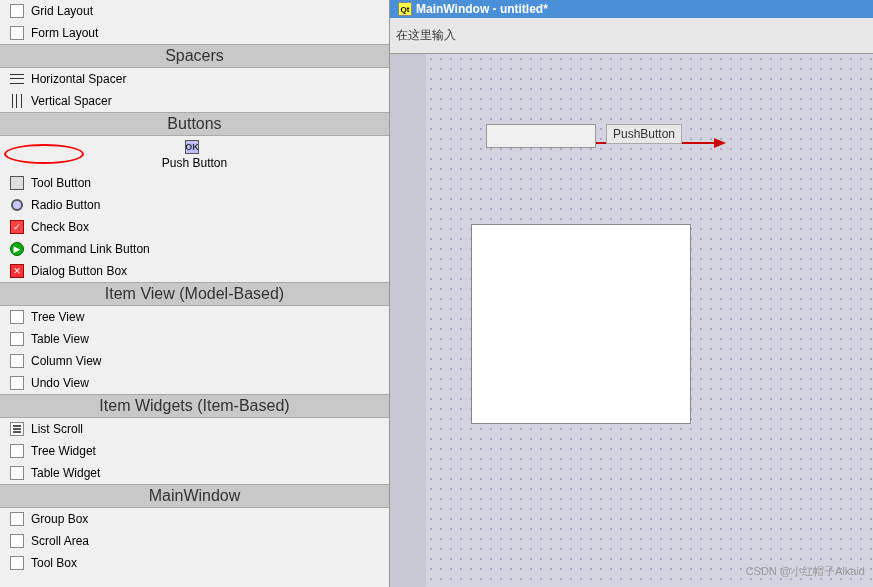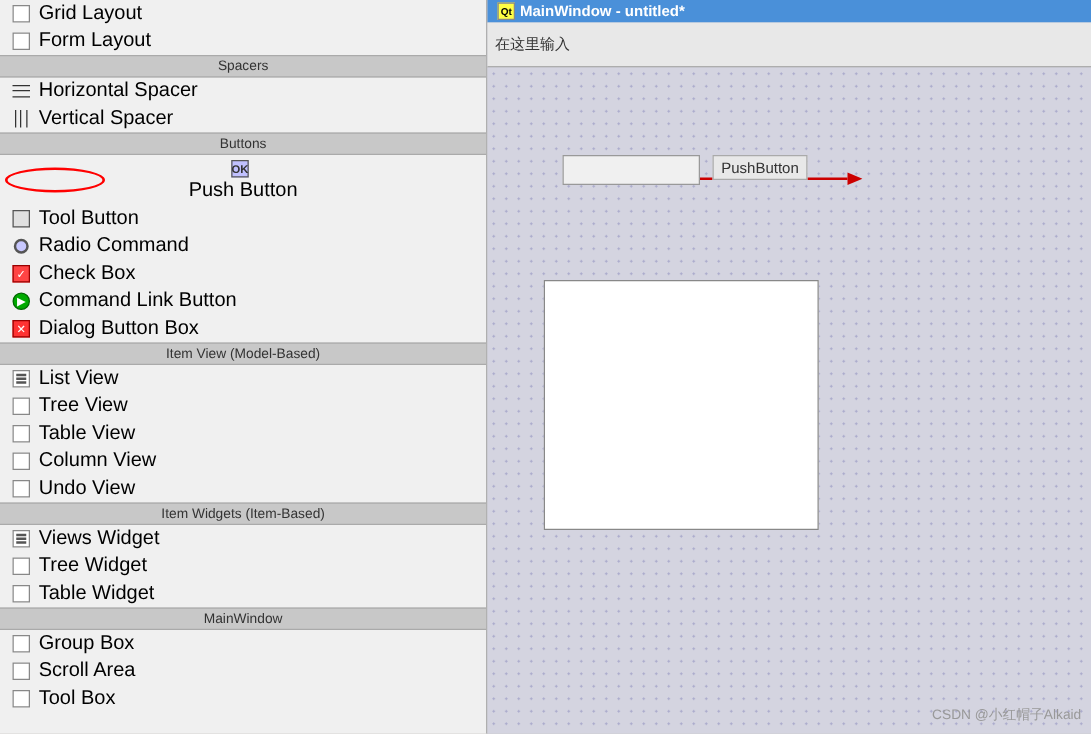--- a/index.html
+++ b/index.html
@@ -3,27 +3,27 @@
   <meta charset="utf-8">
   <style>
     * { margin: 0; padding: 0; box-sizing: border-box; }
     body { font-family: 'Segoe UI', Arial, sans-serif; font-size: 12px; background: #d4d0c8; overflow: hidden; width: 873px; height: 587px; display: flex; flex-direction: column; }
 
     .main-container { display: flex; width: 873px; height: 587px; }
 
     
     .left-panel { width: 390px; height: 587px; background: #f0f0f0; border-right: 1px solid #999; overflow-y: auto; flex-shrink: 0; }
 
-    .section-header { background: #c8c8c8; color: #333; text-align: center; padding: 2px 4px; font-size: 11px; border-top: 1px solid #aaa; border-bottom: 1px solid #aaa; }
+    .section-header { background: #c8c8c8; color: #333; text-align: center; padding: 2px 4px; font-size: 16px; border-top: 1px solid #aaa; border-bottom: 1px solid #aaa; }
 
     .widget-item { display: flex; align-items: center; padding: 2px 8px; cursor: pointer; min-height: 22px; }
 
     .widget-icon { width: 18px; height: 18px; margin-right: 5px; flex-shrink: 0; display: flex; align-items: center; justify-content: center; font-size: 10px; }
 
-    .widget-label { font-size: 16px; color: #000; }
+    .widget-label { font-size: 12px; color: #000; }
 
     
     .push-button-item { position: relative; }
     .push-button-circle { position: absolute; left: 4px; top: 50%; transform: translateY(-50%); width: 80px; height: 20px; border: 2px solid red; border-radius: 50%; pointer-events: none; }
 
     
     .icon-grid { background: #fff; border: 1px solid #888; width: 14px; height: 14px; }
     .icon-ok { background: #c0c0ff; border: 1px solid #555; width: 14px; height: 14px; font-size: 9px; color: #333; display: flex; align-items: center; justify-content: center; font-weight: bold; }
     .icon-tool { background: #e0e0e0; border: 1px solid #555; width: 14px; height: 14px; }
     .icon-radio { width: 12px; height: 12px; border: 2px solid #555; border-radius: 50%; background: #c8c8ff; }
@@ -43,21 +43,21 @@
     .icon-horiz-line { height: 1px; background: #333; }
     .icon-vert { display: flex; justify-content: space-around; width: 14px; height: 14px; }
     .icon-vert-line { width: 1px; background: #333; }
 
     
     .right-panel { flex: 1; background: #c8c8d4; display: flex; flex-direction: column; }
 
     .title-bar { background: #4a90d9; color: white; padding: 2px 8px; font-size: 12px; font-weight: bold; display: flex; align-items: center; gap: 4px; }
     .title-icon { width: 14px; height: 14px; background: #ff4; border: 1px solid #888; font-size: 8px; display: flex; align-items: center; justify-content: center; color: #000; font-weight: bold; }
 
-    .form-area { flex: 1; background: #d4d4e0; position: relative; background-image: radial-gradient(circle, #aaaacc 1px, transparent 1px); background-size: 10px 10px; }
+    .form-area { flex: 1; background: #d4d4e0; position: relative; background-image: radial-gradient(circle, #aaaacc 1px, transparent 1px); background-size: 10px 10px; margin-left: 36px; }
 
     .input-bar { padding: 9px 6px; background: #e8e8e8; border-bottom: 1px solid #999; font-size: 12px; color: #333; }
 
     
     .form-button { position: absolute; top: 70px; left: 60px; width: 110px; height: 24px; background: #f0f0f0; border: 1px solid #999; display: flex; align-items: center; justify-content: center; font-size: 11px; cursor: pointer; }
 
     .push-button-label { position: absolute; top: 70px; left: 180px; font-size: 12px; color: #333; background: #e8e8e8; border: 1px solid #aaa; padding: 2px 6px; }
 
     
     .form-rect { position: absolute; top: 170px; left: 45px; width: 220px; height: 200px; background: white; border: 1px solid #888; }
@@ -125,21 +125,21 @@
     <div class="widget-item">
       <div class="widget-icon">
         <div class="icon-tool"></div>
       </div>
       <span class="widget-label">Tool Button</span>
     </div>
     <div class="widget-item">
       <div class="widget-icon">
         <div class="icon-radio"></div>
       </div>
-      <span class="widget-label">Radio Command</span>
+      <span class="widget-label">Radio Button</span>
     </div>
     <div class="widget-item">
       <div class="widget-icon">
         <div class="icon-check">✓</div>
       </div>
       <span class="widget-label">Check Box</span>
     </div>
     <div class="widget-item">
       <div class="widget-icon">
         <div class="icon-cmd">▶</div>
@@ -147,65 +147,55 @@
       <span class="widget-label">Command Link Button</span>
     </div>
     <div class="widget-item">
       <div class="widget-icon">
         <div class="icon-dlg">✕</div>
       </div>
       <span class="widget-label">Dialog Button Box</span>
     </div>
 
     <div class="section-header">Item View (Model-Based)</div>
+    <div class="widget-item">
+      <div class="widget-icon">
+        <div class="icon-tree"></div>
+      </div>
+      <span class="widget-label">Tree View</span>
+    </div>
+    <div class="widget-item">
+      <div class="widget-icon">
+        <div class="icon-table"></div>
+      </div>
+      <span class="widget-label">Table View</span>
+    </div>
+    <div class="widget-item">
+      <div class="widget-icon">
+        <div class="icon-col"></div>
+      </div>
+      <span class="widget-label">Column View</span>
+    </div>
+    <div class="widget-item">
+      <div class="widget-icon">
+        <div class="icon-undo"></div>
+      </div>
+      <span class="widget-label">Undo View</span>
+    </div>
+
+    <div class="section-header">Item Widgets (Item-Based)</div>
     <div class="widget-item">
       <div class="widget-icon">
         <div class="icon-list">
             <div class="icon-list-line"></div>
             <div class="icon-list-line"></div>
             <div class="icon-list-line"></div>
           </div>
       </div>
-      <span class="widget-label">List View</span>
-    </div>
-    <div class="widget-item">
-      <div class="widget-icon">
-        <div class="icon-tree"></div>
-      </div>
-      <span class="widget-label">Tree View</span>
-    </div>
-    <div class="widget-item">
-      <div class="widget-icon">
-        <div class="icon-table"></div>
-      </div>
-      <span class="widget-label">Table View</span>
-    </div>
-    <div class="widget-item">
-      <div class="widget-icon">
-        <div class="icon-col"></div>
-      </div>
-      <span class="widget-label">Column View</span>
-    </div>
-    <div class="widget-item">
-      <div class="widget-icon">
-        <div class="icon-undo"></div>
-      </div>
-      <span class="widget-label">Undo View</span>
-    </div>
-
-    <div class="section-header">Item Widgets (Item-Based)</div>
-    <div class="widget-item">
-      <div class="widget-icon">
-        <div class="icon-list">
-            <div class="icon-list-line"></div>
-            <div class="icon-list-line"></div>
-            <div class="icon-list-line"></div>
-          </div>
-      </div>
-      <span class="widget-label">Views Widget</span>
+      <span class="widget-label">List Scroll</span>
     </div>
     <div class="widget-item">
       <div class="widget-icon">
         <div class="icon-tree"></div>
       </div>
       <span class="widget-label">Tree Widget</span>
     </div>
     <div class="widget-item">
       <div class="widget-icon">
         <div class="icon-table"></div>

